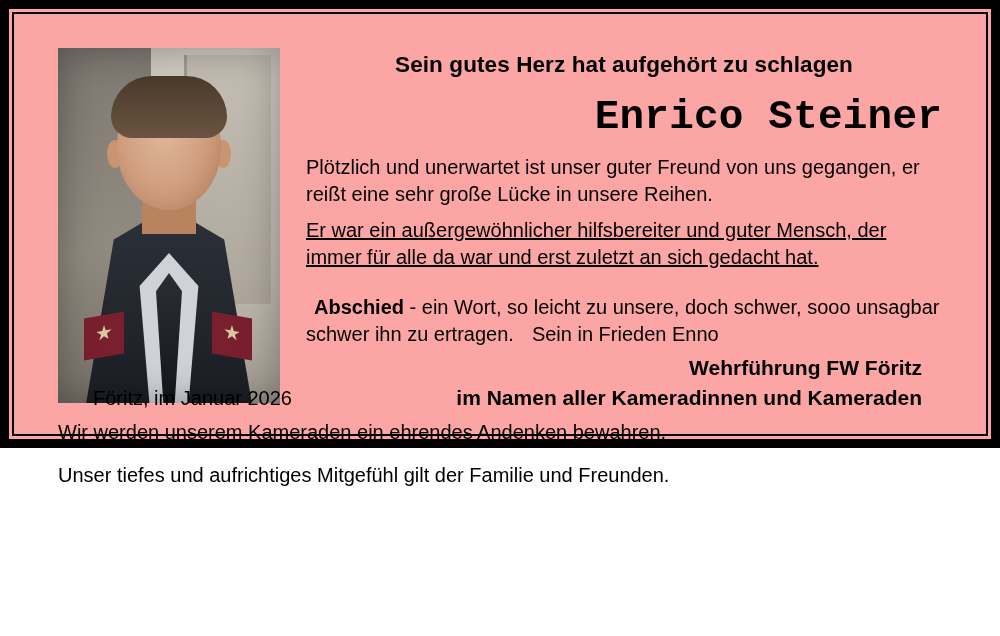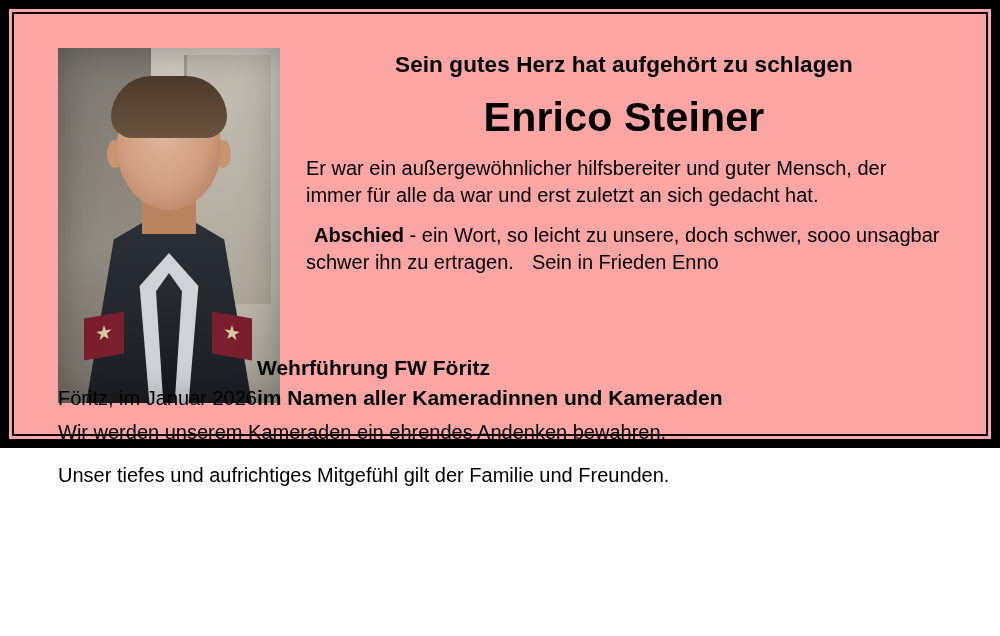--- a/index.html
+++ b/index.html
@@ -166,25 +166,26 @@
     letter-spacing: .1px;
   }
   .para {
     font-size: 20px;
     line-height: 1.33;
     margin: 0 0 10px 0;
   }
   .name {
     font-size: 41px;
     font-weight: bold;
-    text-align: center;
+    text-align: right;
     margin: 8px 0 14px 0;
     letter-spacing: .2px;
-  }
-  .para.tight { margin-bottom: 14px; }
+    font-family: Liberation Mono, monospace;
+  }
+  .para.tight { margin-bottom: 24px; text-decoration: underline; }
   .bold-lead { font-weight: bold; margin-left: 8px; }
   .gap-inline { display: inline-block; width: 18px; }
 
   .lower {
     margin-top: 16px;
   }
   .lower .para {
     font-size: 20px;
     margin-bottom: 16px;
   }
@@ -194,24 +195,25 @@
     right: 44px;
     bottom: 22px;
     display: flex;
     align-items: flex-end;
     justify-content: space-between;
   }
   .place-date {
     font-size: 20px;
     white-space: nowrap;
     padding-bottom: 2px;
+    margin-left: 35px;
   }
   .signature {
     flex: 1 1 auto;
-    text-align: left;
+    text-align: right;
     font-weight: bold;
     font-size: 21px;
     line-height: 1.4;
     padding-right: 20px;
   }
 </style>
 </head>
 <body>
 
 <div class="notice">
@@ -232,20 +234,21 @@
         <div class="ph-ear-l"></div>
         <div class="ph-ear-r"></div>
         <div class="ph-head"></div>
         <div class="ph-hair"></div>
         <div class="ph-vig"></div>
       </div>
 
       <div class="text-col">
         <div class="headline">Sein gutes Herz hat aufgehört zu schlagen</div>
         <div class="name">Enrico Steiner</div>
+        <p class="para">Plötzlich und unerwartet ist unser guter Freund von uns gegangen, er reißt eine sehr große Lücke in unsere Reihen.</p>
         <p class="para tight">Er war ein außergewöhnlicher hilfsbereiter und guter Mensch, der immer für alle da war und erst zuletzt an sich gedacht hat.</p>
         <p class="para"><span class="bold-lead">Abschied</span><span> - ein Wort, so leicht zu unsere, doch schwer, sooo unsagbar schwer ihn zu ertragen.</span><span class="gap-inline"></span><span>Sein in Frieden Enno</span></p>
       </div>
 
     </div>
 
     <div class="lower">
       <p class="para">Wir werden unserem Kameraden ein ehrendes Andenken bewahren.</p>
       <p class="para">Unser tiefes und aufrichtiges Mitgefühl gilt der Familie und Freunden.</p>
     </div>

